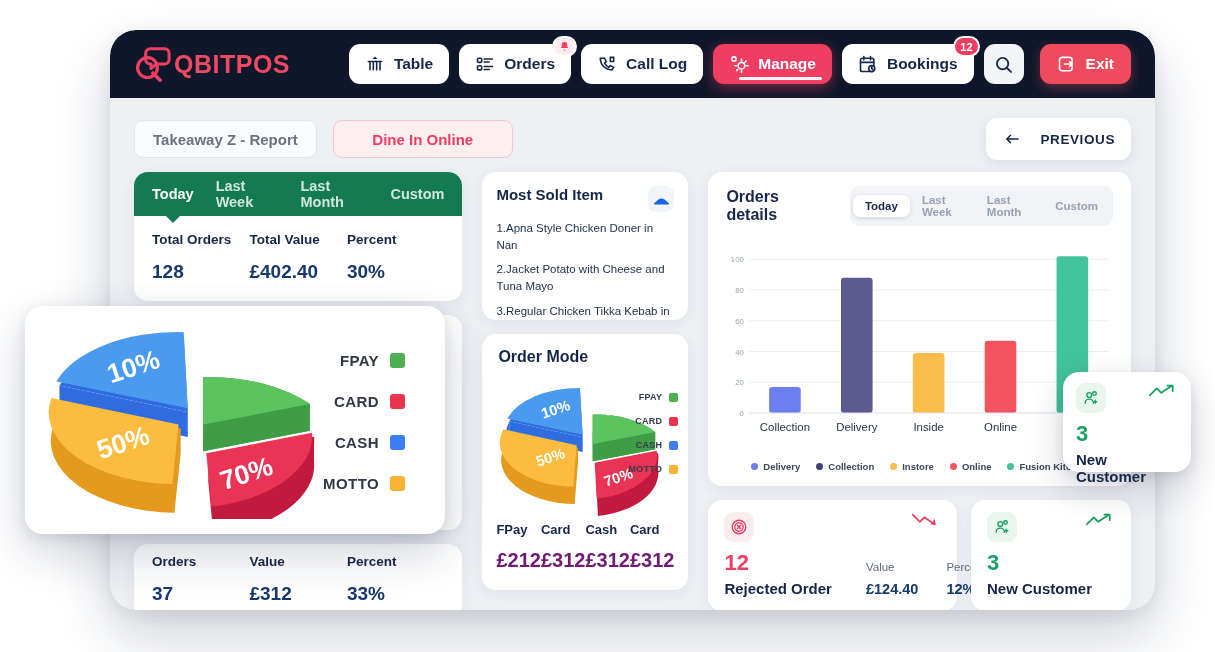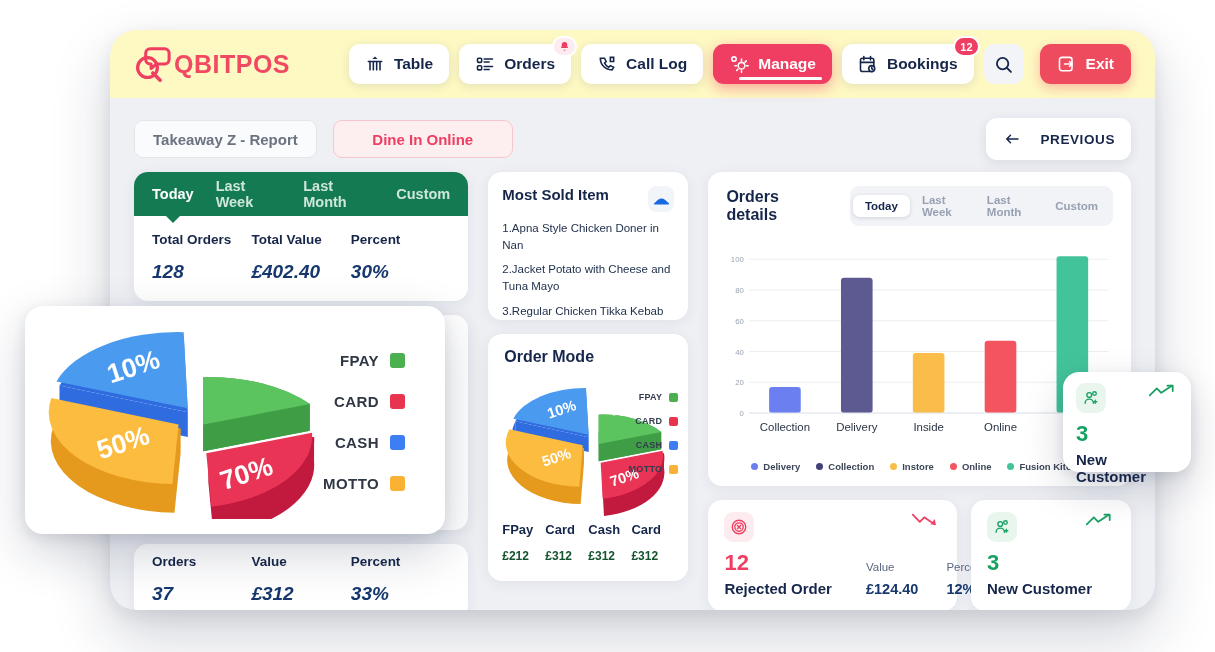--- a/index.html
+++ b/index.html
@@ -14,21 +14,21 @@
   
   .app-window {
     position: absolute; left: 110px; top: 30px;
     width: 1045px; height: 580px;
     background: #eef0f4;
     border-radius: 26px;
     box-shadow: 0 26px 60px rgba(20,30,60,.20), 0 6px 18px rgba(20,30,60,.08);
     overflow: hidden;
   }
   .topbar {
-    height: 68px; background: #fef9c3;
+    height: 68px; background: #0f172a;
     display: flex; align-items: center;
     padding: 0 24px 0 22px;
     border-radius: 26px 26px 0 0;
   }
 
   
   .logo { display: flex; align-items: center; gap: 2px; }
   .logo-mark { width: 40px; height: 36px; }
   .logo-text {
     font-size: 25px; font-weight: 700; letter-spacing: .5px;
@@ -132,21 +132,21 @@
   .tab-g.active { color: #ffffff; position: relative; }
   .tab-g.active::after {
     content: ""; position: absolute; left: 50%; top: 30px;
     transform: translateX(-50%);
     border-left: 7px solid transparent; border-right: 7px solid transparent;
     border-top: 7px solid #147a52;
   }
   .stat-row { display: flex; padding: 16px 18px 18px 18px; }
   .stat { flex: 1; }
   .stat-label { font-size: 13.5px; font-weight: 700; color: #16264a; }
-  .stat-value { font-size: 19px; font-weight: 700; color: #17386e; margin-top: 14px; font-style: italic; }
+  .stat-value { font-size: 19px; font-weight: 700; color: #17386e; margin-top: 14px; }
 
   
   .msi-head { display: flex; align-items: flex-start; padding: 14px 14px 0 14px; }
   .msi-title { font-size: 15px; font-weight: 700; color: #16264a; flex:1; }
   .msi-icon-box {
     width: 26px; height: 26px; border-radius: 8px; background: #f1f4f9;
     display: flex; align-items: center; justify-content: center;
   }
   .msi-list { padding: 8px 14px 0 14px; }
   .msi-item { font-size: 11.5px; color: #22324e; line-height: 1.45; margin-bottom: 8px; }
@@ -156,21 +156,21 @@
   .om-body { position: relative; height: 150px; }
   .om-pie { position: absolute; left: 4px; top: 2px; }
   .om-legend { position: absolute; right: 10px; top: 26px; }
   .lg-row { display: flex; align-items: center; justify-content: flex-end; gap: 7px; margin-bottom: 14px; }
   .lg-text { font-size: 9px; font-weight: 700; color: #333b4d; letter-spacing: .3px; }
   .lg-sw { width: 9px; height: 9px; border-radius: 2px; }
 
   .pay-row { display: flex; padding: 6px 14px 18px 14px; }
   .pay { flex: 1; text-align: left; }
   .pay-label { font-size: 13px; font-weight: 700; color: #16264a; }
-  .pay-value { font-size: 12px; font-weight: 700; color: #14532d; margin-top: 12px; }
+  .pay-value { font-size: 20px; font-weight: 700; color: #701a75; margin-top: 12px; }
 
   
   .od-head { display: flex; align-items: center; padding: 14px 18px 0 18px; }
   .od-title { font-size: 16px; font-weight: 700; color: #16264a; }
   .seg {
     margin-left: 28px; display: flex; align-items: center;
     background: #f1f3f7; border-radius: 9px; padding: 3px;
   }
   .seg-item {
     padding: 5px 12px; border-radius: 7px;

